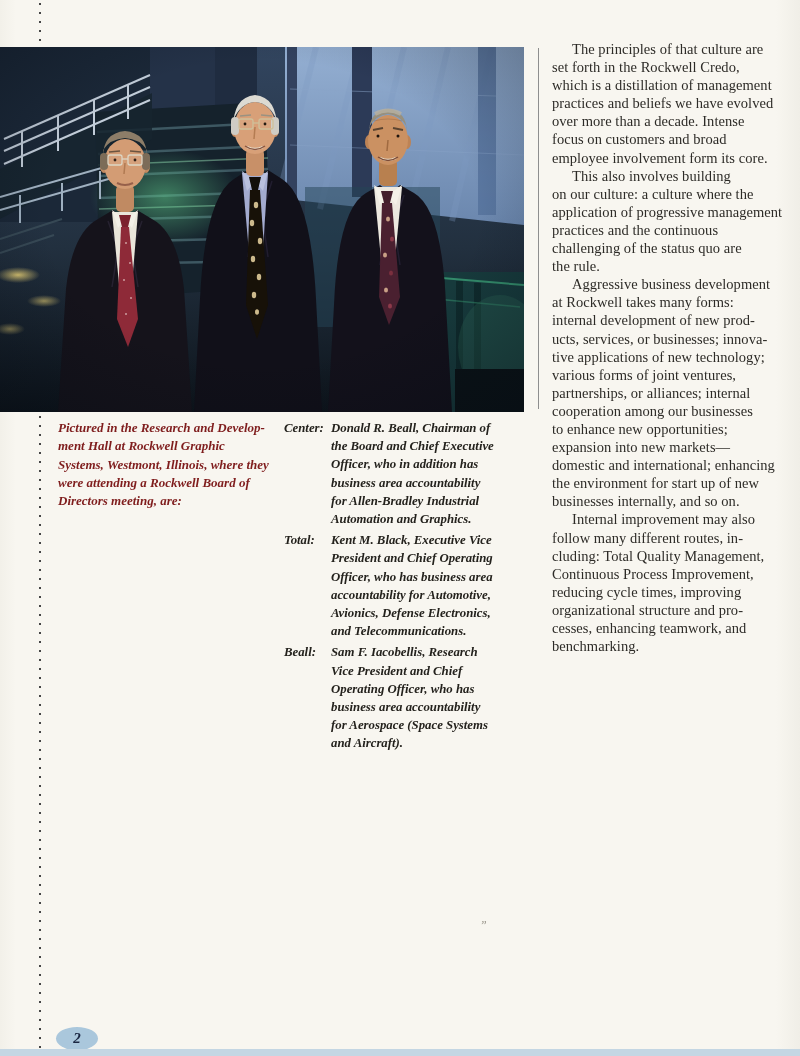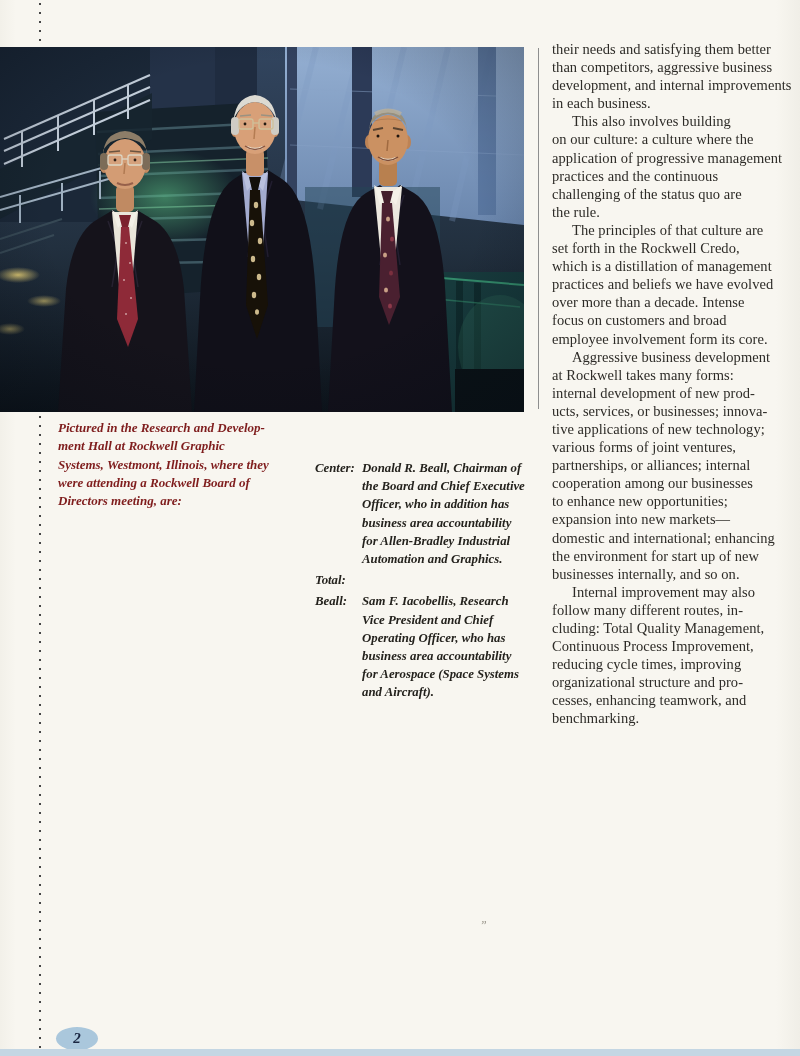--- a/index.html
+++ b/index.html
@@ -21,21 +21,21 @@
     position:absolute;left:552px;top:40px;width:246px;
     color:#2d2b27;font-size:14.5px;line-height:18.1px;letter-spacing:.05px;
   }
   .para{white-space:pre;}
   .para.indent{text-indent:20px;}
   .caption-intro{
     position:absolute;left:58px;top:419px;width:252px;
     font-weight:bold;font-style:italic;color:#7f1d1d;
     font-size:13px;line-height:18.3px;white-space:pre;
   }
-  .caption-entries{position:absolute;left:315px;top:419px;width:228px;margin-top:40px;}
+  .caption-entries{position:absolute;left:284px;top:419px;width:228px;}
   .cap-entry{display:grid;grid-template-columns:47px 1fr;margin-bottom:3px;}
   .cap-label,.cap-text{
     font-weight:bold;font-style:italic;color:#24221d;
     font-size:12.8px;line-height:18.2px;
   }
   .cap-text{white-space:pre;}
   .page-badge{
     position:absolute;left:56px;top:1027px;width:42px;height:23px;
     border-radius:50%;display:flex;align-items:center;justify-content:center;
   }
@@ -261,37 +261,33 @@
     <path d="M245,99 Q255,106 265,99" stroke="#8a5640" stroke-width="1.5" fill="none"></path>
   </g>
 
   <rect width="524" height="365" fill="url(#gVig)"></rect>
 </svg>
 </div>
 
 <div class="col-rule" style="background: rgb(142, 142, 142);"></div>
 
 <div class="article" style="color: rgb(45, 43, 39);">
-  <div class="para">their needs and satisfying them better
-than competitors, aggressive business
-development, and internal improvements
-in each business.</div>
-  <div class="para indent">This also involves building
-on our culture: a culture where the
-application of progressive management
-practices and the continuous
-challenging of the status quo are
-the rule.</div>
   <div class="para indent">The principles of that culture are
 set forth in the Rockwell Credo,
 which is a distillation of management
 practices and beliefs we have evolved
 over more than a decade. Intense
 focus on customers and broad
 employee involvement form its core.</div>
+  <div class="para indent">This also involves building
+on our culture: a culture where the
+application of progressive management
+practices and the continuous
+challenging of the status quo are
+the rule.</div>
   <div class="para indent">Aggressive business development
 at Rockwell takes many forms:
 internal development of new prod-
 ucts, services, or businesses; innova-
 tive applications of new technology;
 various forms of joint ventures,
 partnerships, or alliances; internal
 cooperation among our businesses
 to enhance new opportunities;
 expansion into new markets—
@@ -319,20 +315,26 @@
     <div class="cap-label">Center:</div>
     <div class="cap-text">Donald R. Beall, Chairman of
 the Board and Chief Executive
 Officer, who in addition has
 business area accountability
 for Allen-Bradley Industrial
 Automation and Graphics.</div>
   </div>
   <div class="cap-entry">
     <div class="cap-label">Total:</div>
+    <div class="cap-text">Kent M. Black, Executive Vice
+President and Chief Operating
+Officer, who has business area
+accountability for Automotive,
+Avionics, Defense Electronics,
+and Telecommunications.</div>
   </div>
   <div class="cap-entry">
     <div class="cap-label">Beall:</div>
     <div class="cap-text">Sam F. Iacobellis, Research
 Vice President and Chief
 Operating Officer, who has
 business area accountability
 for Aerospace (Space Systems
 and Aircraft).</div>
   </div>

